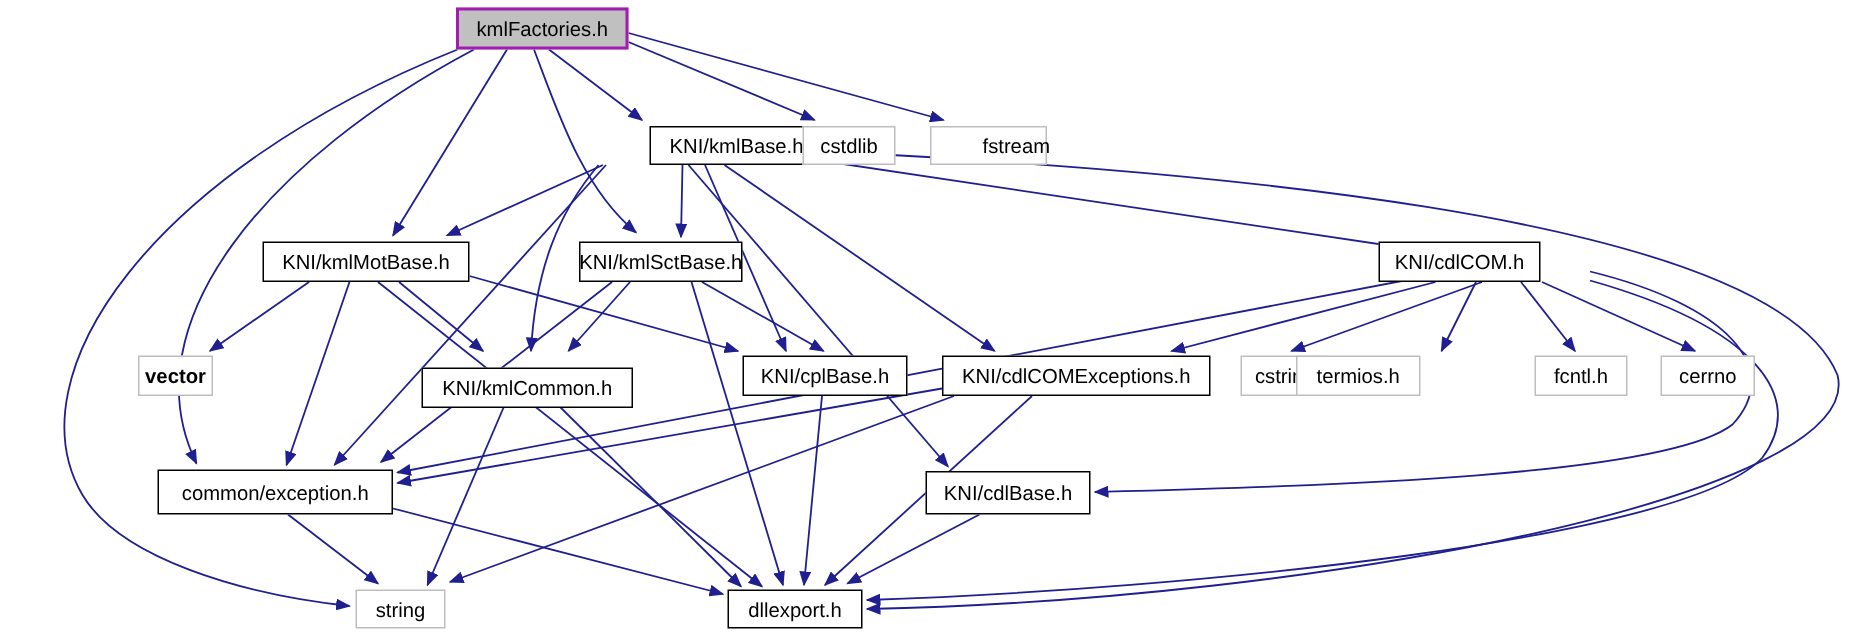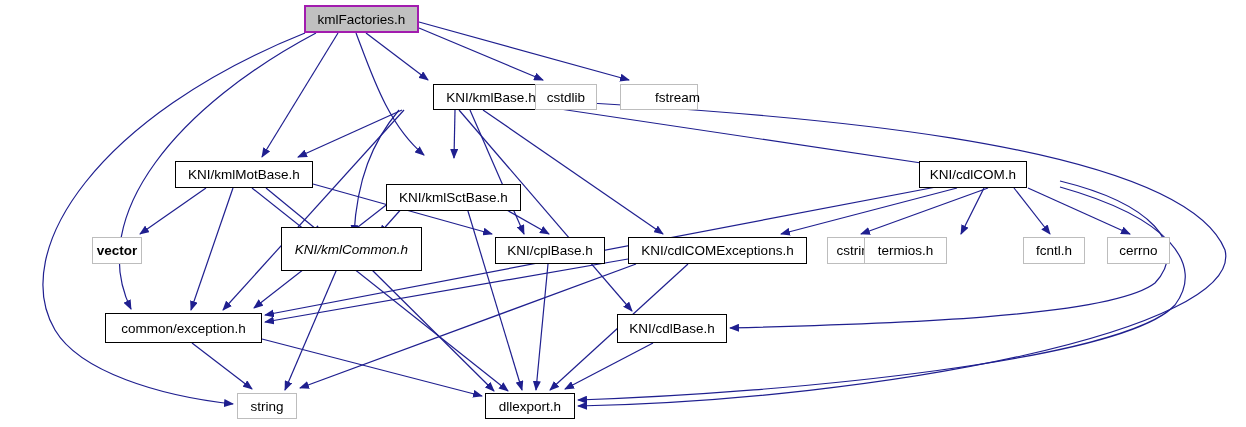--- a/index.html
+++ b/index.html
@@ -89,30 +89,30 @@
       </div>
       <div class="node external" style="left: 535px; top: 84px; width: 62px; height: 26px;">
         <span>cstdlib</span>
       </div>
       <div class="node external" style="left: 620px; top: 84px; width: 78px; height: 26px; padding-left: 37px;">
         <span>fstream</span>
       </div>
       <div class="node internal" style="left: 175px; top: 161px; width: 138px; height: 27px;">
         <span>KNI/kmlMotBase.h</span>
       </div>
-      <div class="node internal" style="left: 386px; top: 161px; width: 135px; height: 27px; margin-top: 23px;">
+      <div class="node internal" style="left: 386px; top: 161px; width: 109px; height: 27px;">
         <span>KNI/kmlSctBase.h</span>
       </div>
       <div class="node internal" style="left: 919px; top: 161px; width: 108px; height: 27px;">
         <span>KNI/cdlCOM.h</span>
       </div>
       <div class="node external" style="left: 92px; top: 237px; width: 50px; height: 27px; font-weight: bold;">
         <span>vector</span>
       </div>
-      <div class="node internal" style="left: 281px; top: 227px; width: 141px; height: 44px; font-style: italic;">
+      <div class="node internal" style="left: 281px; top: 245px; width: 141px; height: 27px;">
         <span>KNI/kmlCommon.h</span>
       </div>
       <div class="node internal" style="left: 495px; top: 237px; width: 110px; height: 27px;">
         <span>KNI/cplBase.h</span>
       </div>
       <div class="node internal" style="left: 628px; top: 237px; width: 179px; height: 27px;">
         <span>KNI/cdlCOMExceptions.h</span>
       </div>
       <div class="node external" style="left: 827px; top: 237px; width: 59px; height: 27px;">
         <span>cstring</span>

